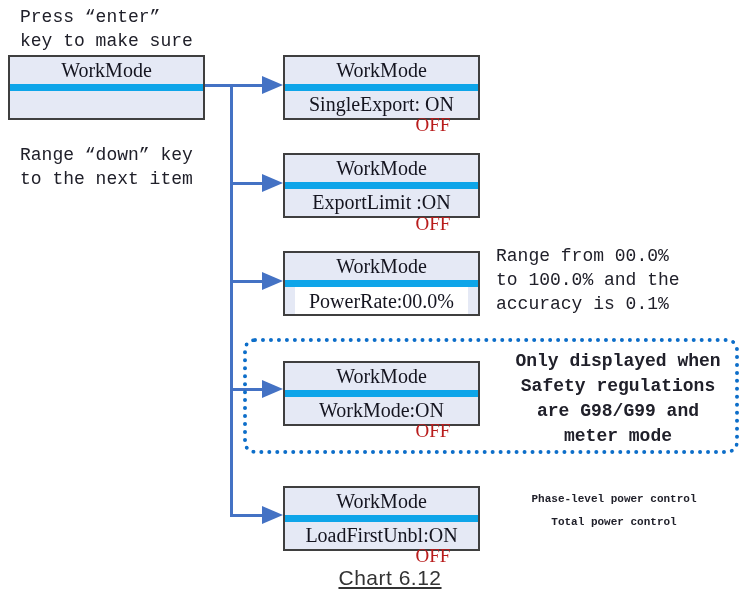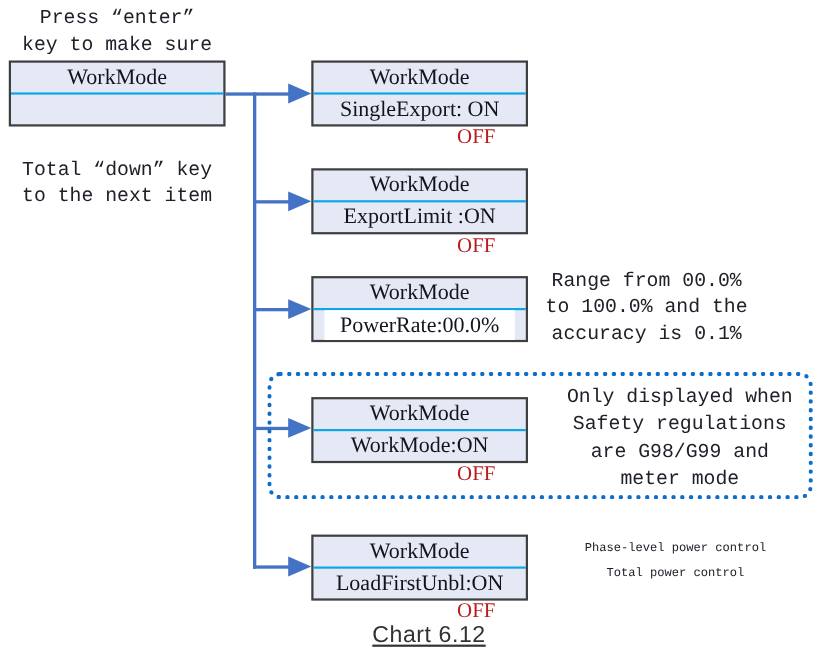--- a/index.html
+++ b/index.html
@@ -4,47 +4,47 @@
 <style>
   html,body{margin:0;padding:0;background:#ffffff;}
   #canvas{
     position:relative;
     width:753px;height:597px;
     background:#ffffff;
     font-family:"Liberation Mono","DejaVu Sans Mono",monospace;
     color:#1d1d26;
     overflow:hidden;
   }
-  .abs{position:absolute;text-align:center;}
+  .abs{position:absolute;}
   .preline{white-space:pre-line;}
 
   
   .note{
     font-family:"Liberation Mono","DejaVu Sans Mono",monospace;
     font-size:18px;line-height:24px;color:#20202a;
   }
   .note.small{font-size:11px;line-height:23px;}
-  .center{text-align:center;}
+  .center{text-align:center;font-weight:bold;}
 
   
   .menu-box{
     position:absolute;
     width:197px;
     border:2px solid #3f3f3f;
     background:#e5e9f5;
     box-sizing:border-box;
     font-family:"Liberation Serif","DejaVu Serif",serif;
     font-size:20px;color:#14141f;
   }
   .menu-box .cell{
     height:27px;
     display:flex;align-items:center;justify-content:center;
     overflow:hidden;
   }
-  .menu-box .cell.title{border-bottom:2px solid #0ea5e9;}
+  .menu-box .cell.title{border-bottom:7px solid #0ea5e9;}
   .hl{background:#ffffff;padding:12px 14px;line-height:24px;}
 
   .off-label{
     position:absolute;width:70px;text-align:center;
     font-family:"Liberation Serif","DejaVu Serif",serif;
     font-size:19px;color:#b91c1c;
   }
 
   
   .line{position:absolute;background:#4472c4;}
@@ -72,21 +72,21 @@
     text-align:center;letter-spacing:0.5px;text-decoration:underline;
   }
 </style>
 </head>
 <body>
 
 <div id="canvas">
 
   <div class="abs note preline" style="left:20px;top:5px;">Press “enter”
 key to make sure</div>
-  <div class="abs note preline" style="left:20px;top:143px;">Total “down” key
+  <div class="abs note preline" style="left:20px;top:143px;">Range “down” key
 to the next item</div>
 
   <div class="menu-box" style="left:8px;top:55px;">
     <div class="cell title">WorkMode</div>
     <div class="cell"></div>
   </div>
 
   <div class="line hline" style="left:205px;top:84px;width:60px;"></div>
   <div class="line vline" style="left:230px;top:84px;height:433px;"></div>
   <div class="line hline" style="left:230px;top:182px;width:35px;"></div>

